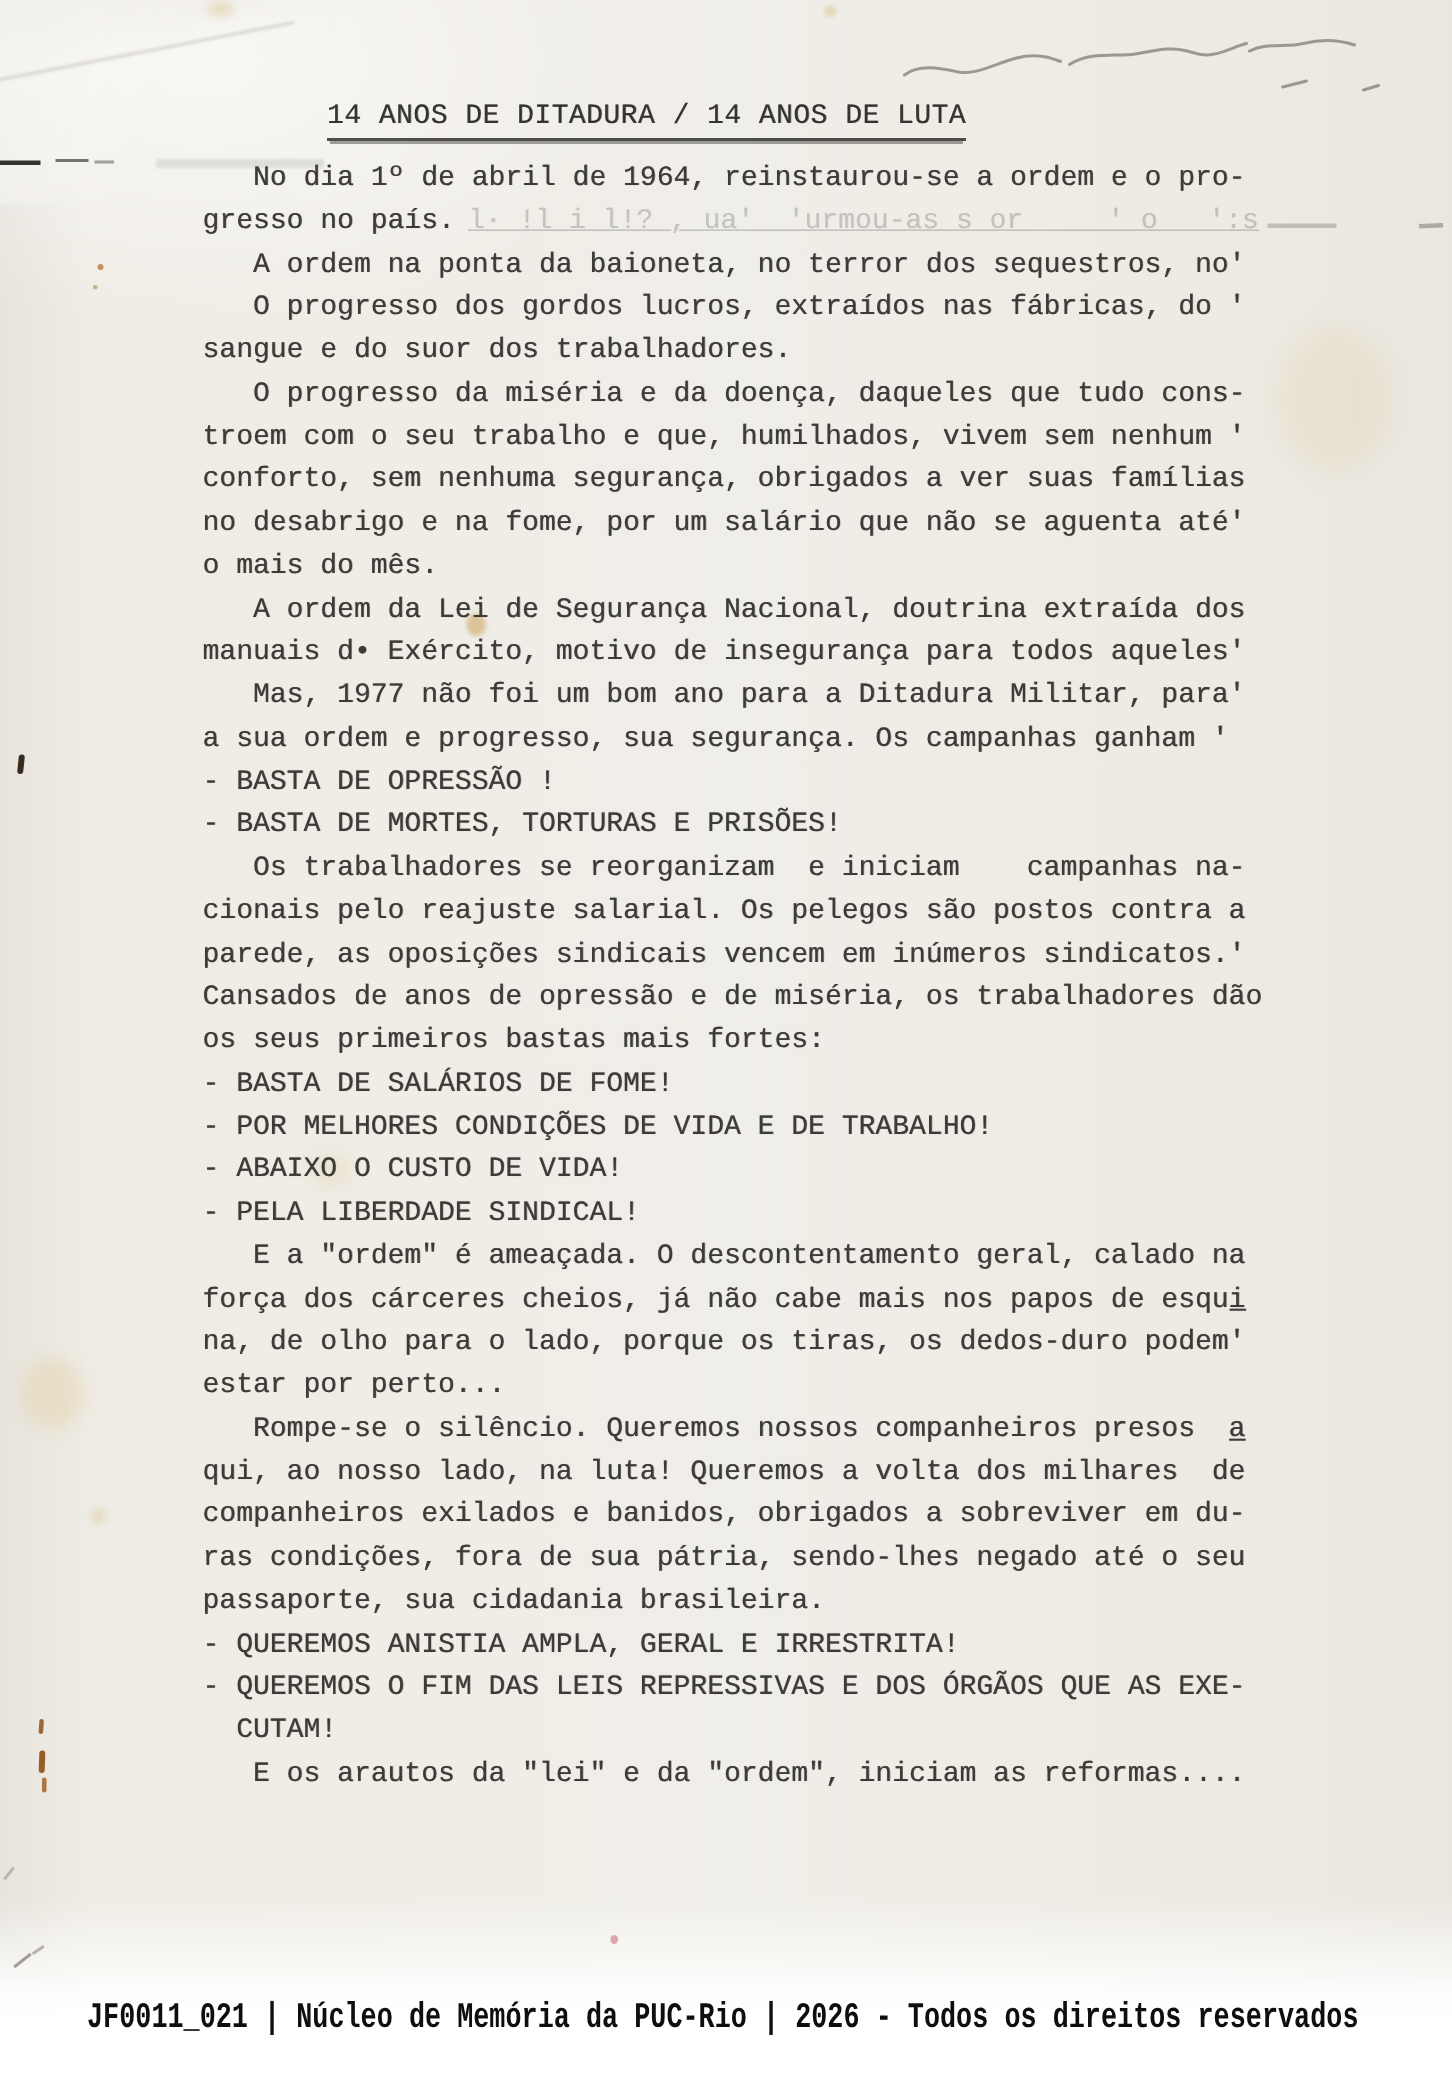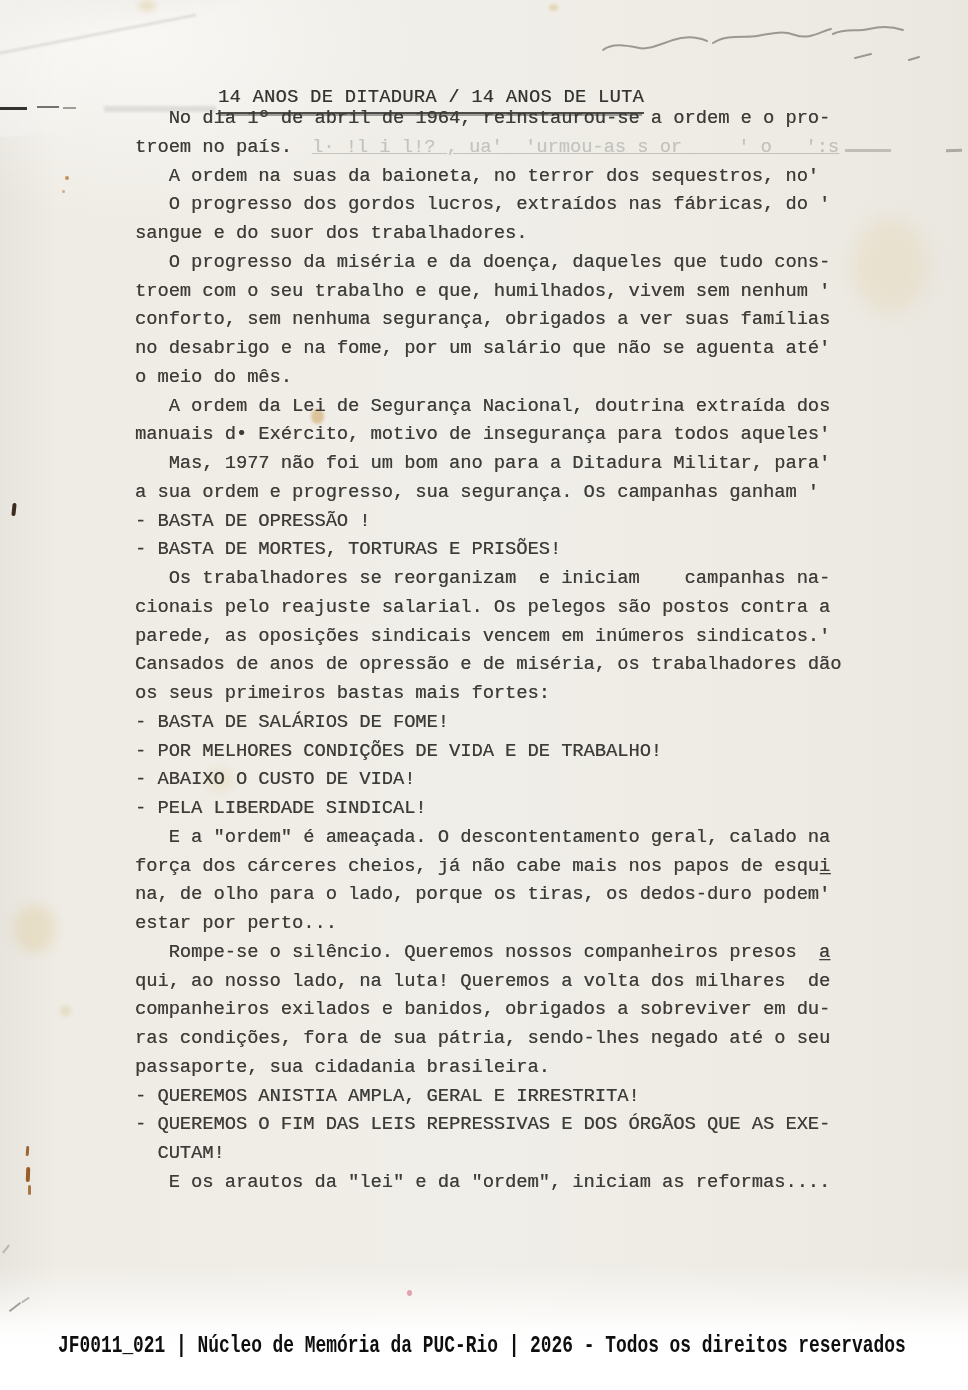--- a/index.html
+++ b/index.html
@@ -19,21 +19,21 @@
   .paper::before{ 
     content:"";position:absolute;left:-20px;top:-10px;width:300px;height:140px;
     background:
       linear-gradient(115deg, rgba(255,255,255,.55) 0%, rgba(255,255,255,0) 45%),
       linear-gradient(170deg, rgba(205,200,190,.25) 0%, rgba(205,200,190,0) 35%);
     transform:rotate(-3deg);
   }
   .crease-line{position:absolute;left:-12px;top:34px;width:210px;height:2px;
     background:rgba(165,160,148,.38);transform:rotate(-11deg);filter:blur(1.2px);}
   
-  .doc-title-row{position:absolute;left:218px;top:66px;margin-top:20px;}
+  .doc-title-row{position:absolute;left:218px;top:66px;}
   .doc-title{
     font-size:18.7px;color:#35332f;letter-spacing:.3px;white-space:pre;
     padding-bottom:4px;border-bottom:2px solid rgba(55,53,50,.88);
     box-shadow:0 4px 0 -2px rgba(55,53,50,.45);
     text-shadow:.4px 0 0 rgba(53,51,47,.55);
   }
   .doc-body{position:absolute;left:135px;top:104px;width:760px;}
   .text-line{
     height:28.75px;line-height:28.75px;white-space:pre;
     font-size:18.7px;color:#3d3b37;
@@ -121,29 +121,29 @@
         <path d="M314 40 l 10 -3"></path>
       </g>
     </svg>
 
     <div class="doc-title-row">
       <span class="doc-title">14 ANOS DE DITADURA / 14 ANOS DE LUTA</span>
     </div>
 
     <div class="doc-body">
         <div class="text-line">   No dia 1º de abril de 1964, reinstaurou-se a ordem e o pro-</div>
-        <div class="text-line">troem no país.</div>
-        <div class="text-line">   A ordem na suas da baioneta, no terror dos sequestros, no'</div>
+        <div class="text-line">gresso no país.</div>
+        <div class="text-line">   A ordem na ponta da baioneta, no terror dos sequestros, no'</div>
         <div class="text-line">   O progresso dos gordos lucros, extraídos nas fábricas, do '</div>
         <div class="text-line">sangue e do suor dos trabalhadores.</div>
         <div class="text-line">   O progresso da miséria e da doença, daqueles que tudo cons-</div>
         <div class="text-line">troem com o seu trabalho e que, humilhados, vivem sem nenhum '</div>
         <div class="text-line">conforto, sem nenhuma segurança, obrigados a ver suas famílias</div>
         <div class="text-line">no desabrigo e na fome, por um salário que não se aguenta até'</div>
-        <div class="text-line">o meio do mês.</div>
+        <div class="text-line">o mais do mês.</div>
         <div class="text-line">   A ordem da Lei de Segurança Nacional, doutrina extraída dos</div>
         <div class="text-line">manuais d• Exército, motivo de insegurança para todos aqueles'</div>
         <div class="text-line">   Mas, 1977 não foi um bom ano para a Ditadura Militar, para'</div>
         <div class="text-line">a sua ordem e progresso, sua segurança. Os campanhas ganham '</div>
         <div class="text-line">- BASTA DE OPRESSÃO !</div>
         <div class="text-line">- BASTA DE MORTES, TORTURAS E PRISÕES!</div>
         <div class="text-line">   Os trabalhadores se reorganizam  e iniciam    campanhas na-</div>
         <div class="text-line">cionais pelo reajuste salarial. Os pelegos são postos contra a</div>
         <div class="text-line">parede, as oposições sindicais vencem em inúmeros sindicatos.'</div>
         <div class="text-line">Cansados de anos de opressão e de miséria, os trabalhadores dão</div>

